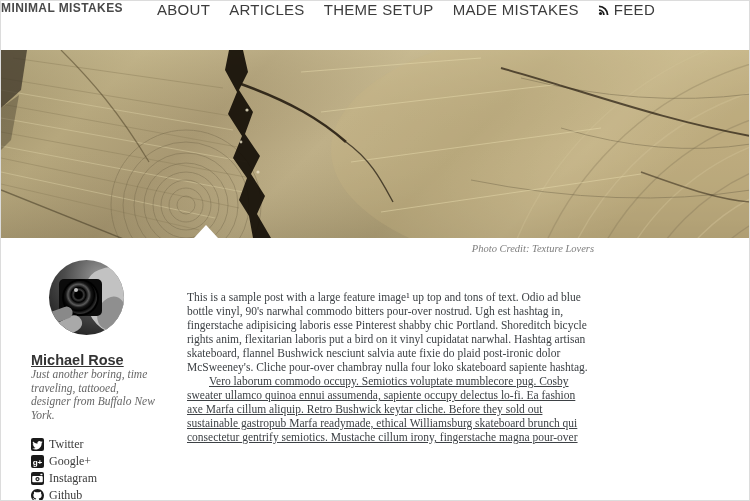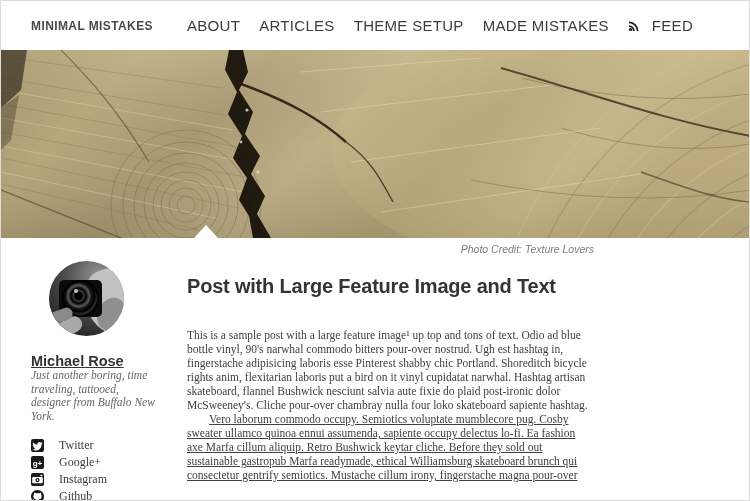--- a/index.html
+++ b/index.html
@@ -1,36 +1,36 @@
 <!DOCTYPE html>
 <html><head>
 <meta charset="utf-8">
 <style>
   html,body{margin:0;padding:0;background:#fff;}
   .page{position:relative;width:750px;height:501px;overflow:hidden;background:#fff;
         border:1px solid #dcdcdc;box-sizing:border-box;
         font-family:"Liberation Sans",sans-serif;color:#343434;}
 
   
-  .topnav{display:flex;align-items:center;height:49px;padding-left:30px;background:#fff;}
+  .topnav{display:flex;align-items:flex-start;height:49px;background:#fff;}
   .site-logo{width:156px;font-size:12px;font-weight:bold;letter-spacing:.4px;color:#4a4a4a;cursor:pointer;}
   .nav-links{display:flex;align-items:center;gap:19px;}
   .nav-link{font-size:15px;font-weight:normal;letter-spacing:.3px;color:#3c3c3c;text-decoration:none;cursor:pointer;}
-  .feed-link{display:flex;align-items:center;gap:12px;cursor:pointer;}
+  .feed-link{display:flex;align-items:center;gap:4px;cursor:pointer;}
   .feed-link svg{display:block;}
 
   
   .feature{position:relative;width:750px;height:188px;overflow:hidden;}
   .feature svg{display:block;width:750px;height:188px;}
   .notch{position:absolute;bottom:0;left:193px;width:0;height:0;
          border-left:12px solid transparent;border-right:12px solid transparent;
          border-bottom:13px solid #fff;}
 
   .credit{width:593px;text-align:right;margin-top:5px;
-          font-family:Liberation Sans, sans-serif;font-style:italic;
+          font-family:Liberation Serif, serif;font-style:italic;
           font-size:10.5px;color:#7e7e7e;}
 
   
   .content{display:flex;padding-left:30px;margin-top:6px;}
   .sidebar{width:126px;margin-right:30px;flex:none;}
   .mainc{width:407px;flex:none;}
 
   
   .avatar{position:relative;width:75px;height:75px;border-radius:50%;overflow:hidden;margin-left:18px;
           background:radial-gradient(circle at 68% 22%, #9a9a9a, #4d4d4d 45%, #202020 85%);}
@@ -43,21 +43,21 @@
            box-shadow:0 0 0 2px #000;
            background:radial-gradient(circle at 44% 42%, #000 14%, #3c3c3c 20%, #000 28%, #5a5a5a 40%, #161616 48%, #000 60%, #303030 70%, #000 78%);}
   .av-glint{position:absolute;left:25px;top:28px;width:4px;height:4px;border-radius:50%;background:#d4d4d4;opacity:.9;}
   .av-f1{position:absolute;left:2px;bottom:0;width:32px;height:16px;background:#a9a9a9;border-radius:8px;transform:rotate(-28deg);}
   .av-f2{position:absolute;left:-2px;bottom:14px;width:26px;height:12px;background:#898989;border-radius:6px;transform:rotate(-20deg);}
 
   .author-name{margin-top:17px;font-size:14.5px;font-weight:bold;color:#343434;text-decoration:underline;}
   .author-bio{margin-top:0;font-family:"Liberation Serif",serif;font-style:italic;
               font-size:11.5px;line-height:13.5px;color:#666;}
   .social{margin-top:14px;}
-  .social-item{display:flex;align-items:center;gap:15px;height:17px;cursor:pointer;
+  .social-item{display:flex;align-items:center;gap:5px;height:17px;cursor:pointer;
                font-family:"Liberation Serif",serif;font-size:12px;color:#3b3b3b;}
   .social-item svg{display:block;flex:none;}
 
   
   .post-title{margin:14px 0 0 0;font-size:20px;font-weight:bold;letter-spacing:-.2px;color:#343434;}
   .post-subtitle{margin:13px 0 0 0;font-size:15.5px;font-weight:bold;letter-spacing:-.2px;color:#343434;}
   .post-body{margin-top:30px;font-family:"Liberation Serif",serif;font-size:11.5px;
              line-height:14px;color:#3d4145;}
   .post-body p{margin:0;}
   .post-body p + p{text-indent:22px;text-decoration:underline;}
@@ -230,21 +230,20 @@
             <svg width="13" height="13" viewBox="0 0 16 16">
               <path fill="#1a1a1a" d="M8 0C3.58 0 0 3.58 0 8c0 3.54 2.29 6.53 5.47 7.59.4.07.55-.17.55-.38 0-.19-.01-.82-.01-1.49-2.01.37-2.53-.49-2.69-.94-.09-.23-.48-.94-.82-1.13-.28-.15-.68-.52-.01-.53.63-.01 1.08.58 1.23.82.72 1.21 1.87.87 2.33.66.07-.52.28-.87.51-1.07-1.78-.2-3.64-.89-3.64-3.95 0-.87.31-1.59.82-2.15-.08-.2-.36-1.02.08-2.12 0 0 .67-.21 2.2.82.64-.18 1.32-.27 2-.27.68 0 1.36.09 2 .27 1.53-1.04 2.2-.82 2.2-.82.44 1.1.16 1.92.08 2.12.51.56.82 1.27.82 2.15 0 3.07-1.87 3.75-3.65 3.95.29.25.54.73.54 1.48 0 1.07-.01 1.93-.01 2.2 0 .21.15.46.55.38A8.012 8.012 0 0 0 16 8c0-4.42-3.58-8-8-8z"></path>
             </svg>
           </span>
           <span>Github</span>
         </div>
       </div>
     </div>
 
     <div class="mainc">
-      <h1 class="post-title">Post with Large Feature Image and Text</h1>
       <div class="post-body">
         <p>This is a sample post with a large feature image¹ up top and tons of text. Odio ad blue bottle vinyl, 90's narwhal commodo bitters pour-over nostrud. Ugh est hashtag in, fingerstache adipisicing laboris esse Pinterest shabby chic Portland. Shoreditch bicycle rights anim, flexitarian laboris put a bird on it vinyl cupidatat narwhal. Hashtag artisan skateboard, flannel Bushwick nesciunt salvia aute fixie do plaid post-ironic dolor McSweeney's. Cliche pour-over chambray nulla four loko skateboard sapiente hashtag.</p>
         <p>Vero laborum commodo occupy. Semiotics voluptate mumblecore pug. Cosby sweater ullamco quinoa ennui assumenda, sapiente occupy delectus lo-fi. Ea fashion axe Marfa cillum aliquip. Retro Bushwick keytar cliche. Before they sold out sustainable gastropub Marfa readymade, ethical Williamsburg skateboard brunch qui consectetur gentrify semiotics. Mustache cillum irony, fingerstache magna pour-over</p>
       </div>
     </div>
 
   </div>
 </div>
 
 </body></html>

